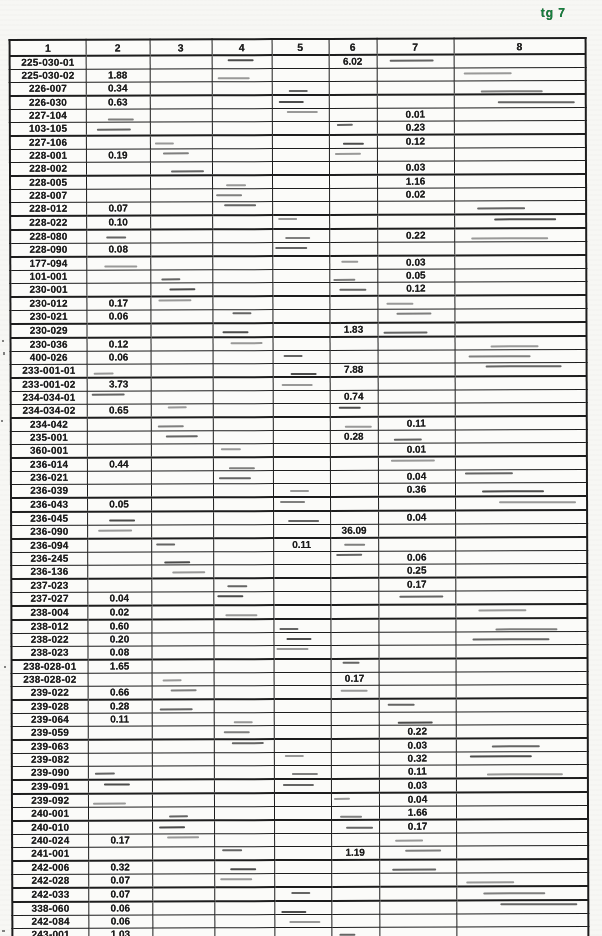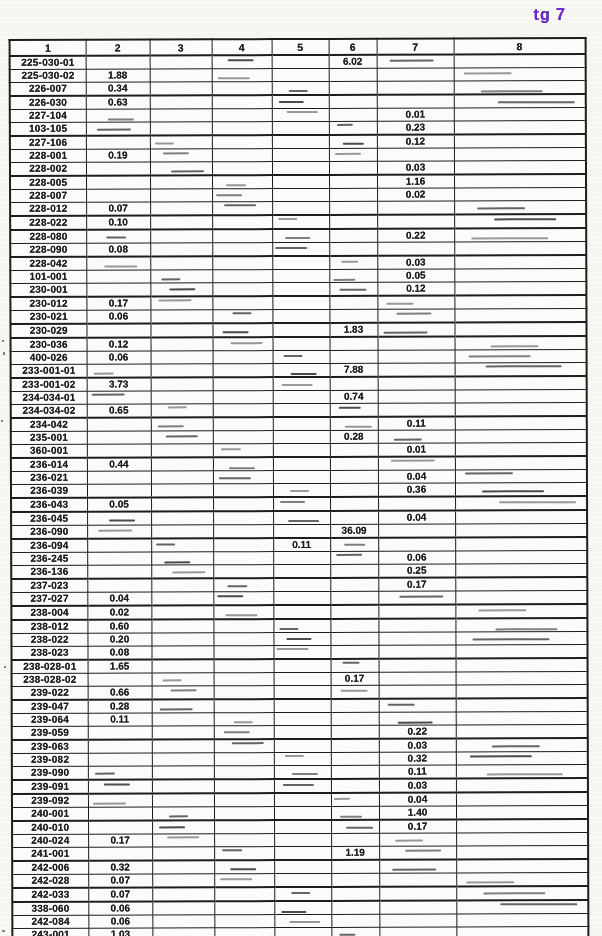--- a/index.html
+++ b/index.html
@@ -9,21 +9,21 @@
     font-family:"Liberation Sans","DejaVu Sans",sans-serif;
   }
   
   body::before{
     content:"";position:absolute;inset:0;pointer-events:none;
     background:
       repeating-linear-gradient(0deg, rgba(0,0,0,0.012) 0 2px, rgba(0,0,0,0) 2px 5px);
   }
   .corner-label{
     position:absolute;top:6px;right:36px;
-    font-size:16px;font-weight:bold;color:#6d28d9;
+    font-size:12px;font-weight:bold;color:#15803d;
     letter-spacing:1px;
     text-shadow:0 0 0.5px #444;
   }
   table.scan-table{
     position:absolute;top:38px;left:10px;
     width:576px;height:892px;
     border-collapse:collapse;table-layout:fixed;
     transform:rotate(-0.18deg);
     background:#fbfbf9;
   }
@@ -282,21 +282,21 @@
         <td></td>
         <td></td>
         <td>
           <span class="streak" style="left: 5%; width: 56%; top: 4px; opacity: 0.69;"></span>
         </td>
         <td></td>
         <td></td>
         <td></td>
       </tr>
       <tr>
-        <td class="id-cell">228-042</td>
+        <td class="id-cell">177-094</td>
         <td>
           <span class="streak" style="left: 27%; width: 53%; top: 8px; opacity: 0.45;"></span>
         </td>
         <td></td>
         <td></td>
         <td></td>
         <td>
           <span class="streak" style="left: 25%; width: 35%; top: 4px; opacity: 0.45;"></span>
         </td>
         <td>0.03</td>
@@ -728,21 +728,21 @@
         </td>
         <td></td>
         <td></td>
         <td>
           <span class="streak" style="left: 21%; width: 57%; top: 4px; opacity: 0.45;"></span>
         </td>
         <td></td>
         <td></td>
       </tr>
       <tr>
-        <td class="id-cell">239-047</td>
+        <td class="id-cell">239-028</td>
         <td>0.28</td>
         <td>
           <span class="streak" style="left: 13%; width: 54%; top: 8px; opacity: 0.69;"></span>
         </td>
         <td></td>
         <td></td>
         <td></td>
         <td>
           <span class="streak" style="left: 11%; width: 36%; top: 4px; opacity: 0.69;"></span>
         </td>
@@ -850,21 +850,21 @@
         <td class="id-cell">240-001</td>
         <td></td>
         <td>
           <span class="streak" style="left: 27%; width: 32%; top: 8px; opacity: 0.69;"></span>
         </td>
         <td></td>
         <td></td>
         <td>
           <span class="streak" style="left: 18%; width: 46%; top: 9px; opacity: 0.57;"></span>
         </td>
-        <td>1.40</td>
+        <td>1.66</td>
         <td></td>
       </tr>
       <tr>
         <td class="id-cell">240-010</td>
         <td></td>
         <td>
           <span class="streak" style="left: 10%; width: 43%; top: 5px; opacity: 0.81;"></span>
         </td>
         <td></td>
         <td></td>

